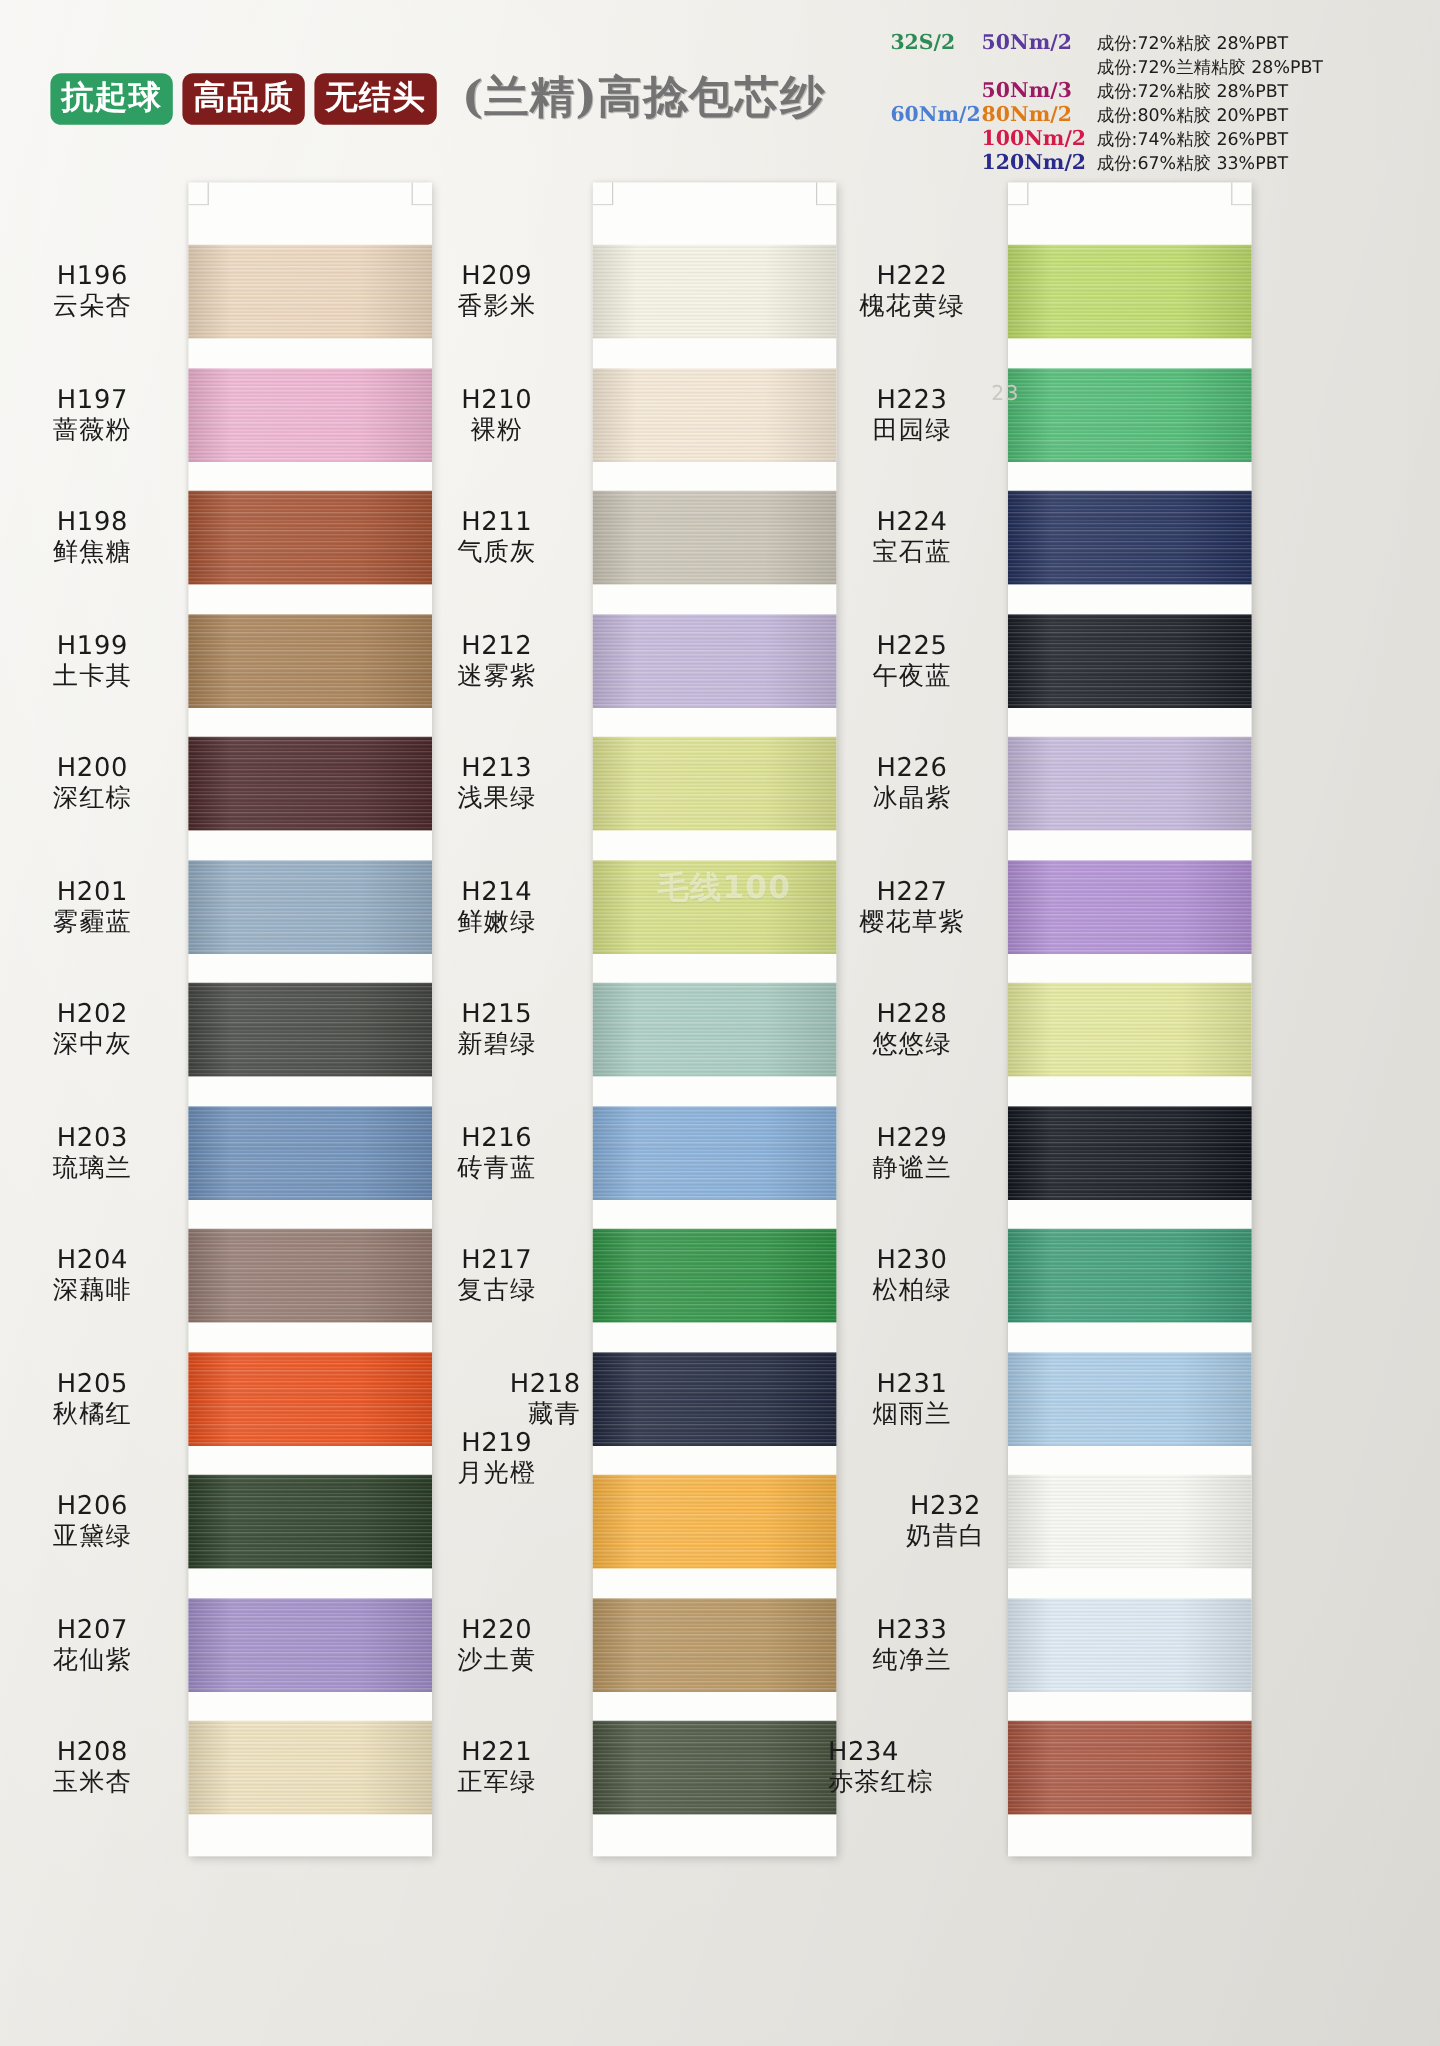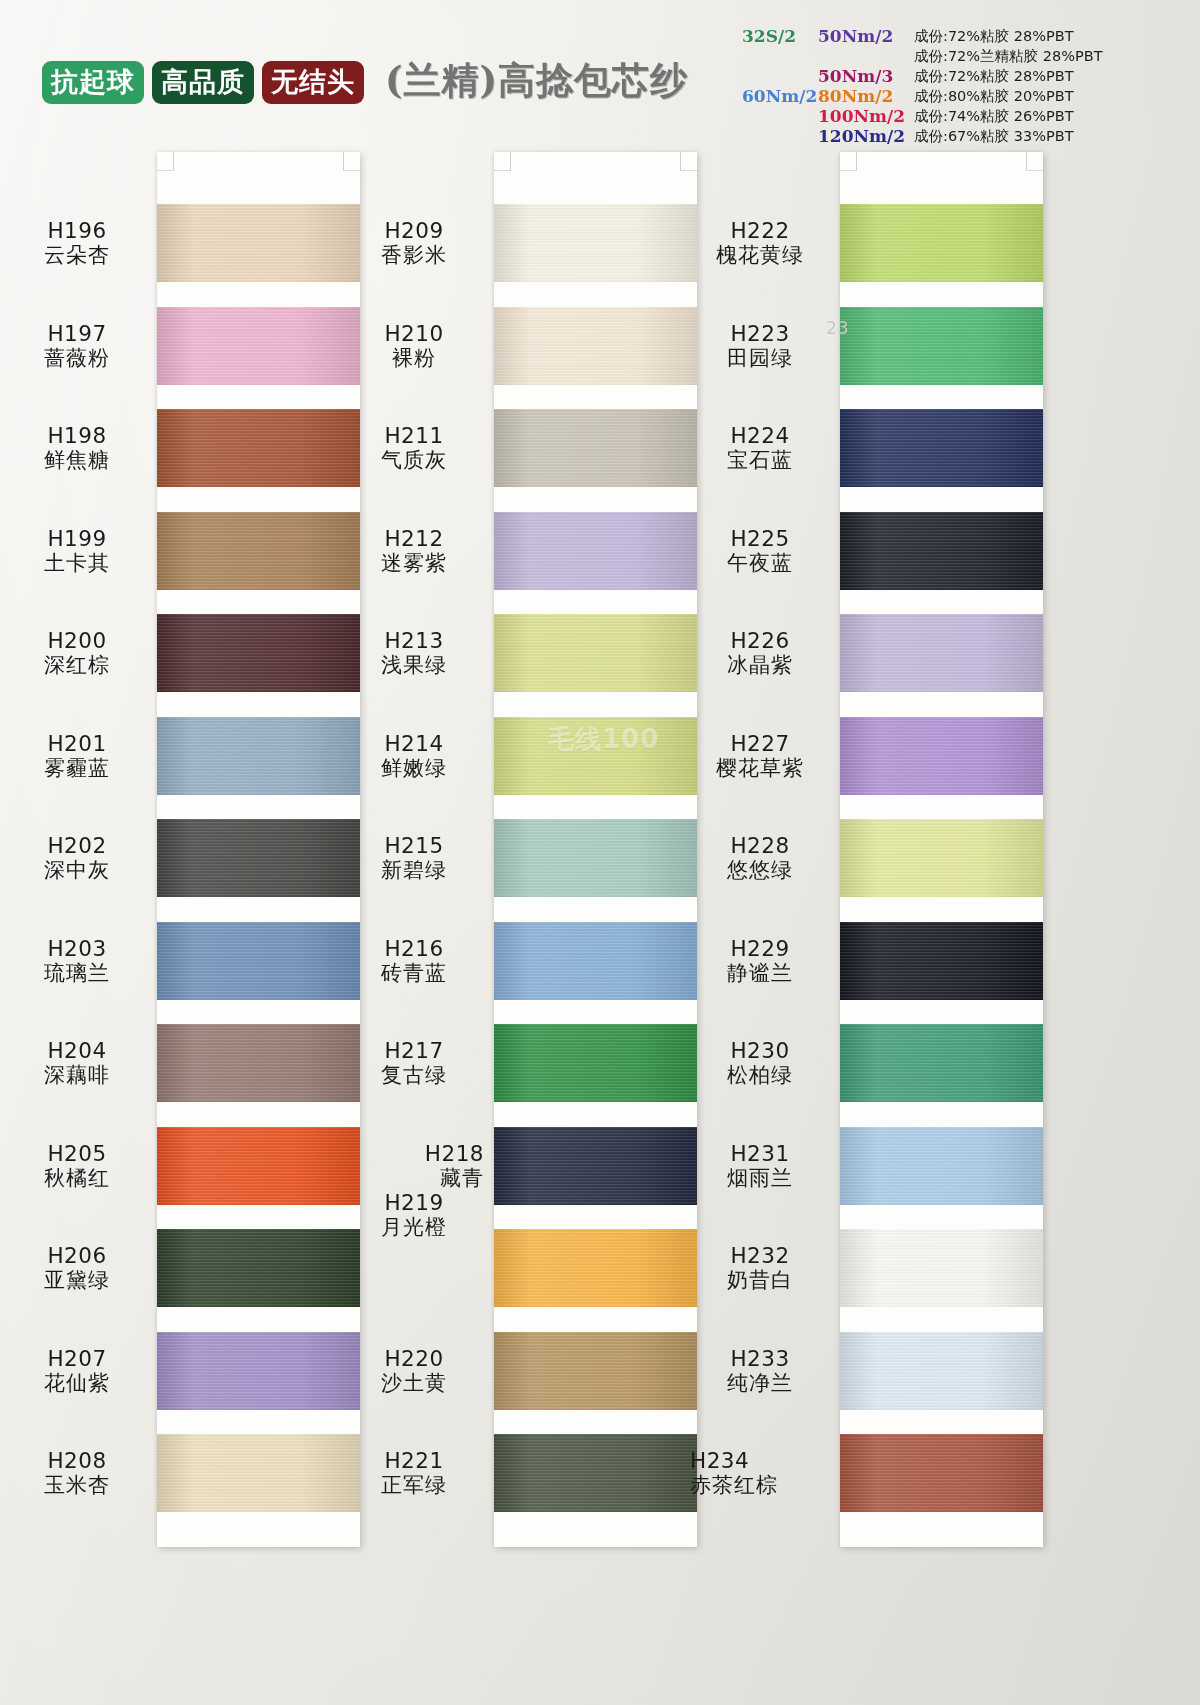--- a/index.html
+++ b/index.html
@@ -89,21 +89,21 @@
   }
 </style>
 </head>
 <body>
 
 <div class="paper-bg"></div>
 
 <div class="header">
   <div class="badges" id="badges">
       <div class="badge" style="background: rgb(46, 158, 98);">抗起球</div>
-      <div class="badge" style="background: #14532d;">高品质</div>
+      <div class="badge" style="background: #7f1d1d;">高品质</div>
       <div class="badge" style="background: #7f1d1d;">无结头</div>
     </div>
   <div class="title">(兰精)高捻包芯纱</div>
   <div class="spec">
     <div class="spec-grid" id="spec-grid">
         <div class="sp-r sp-cell sp-count" style="color: rgb(46, 139, 87);">32S/2</div>
         <div class="sp-r sp-cell sp-nm" style="color: rgb(91, 58, 158);">50Nm/2</div>
         <div class="sp-r sp-comp">成份:72%粘胶 28%PBT</div>
         <div class="sp-r sp-cell sp-count" style="color: rgb(46, 139, 87);"></div>
         <div class="sp-r sp-cell sp-nm" style="color: rgb(91, 58, 158);"></div>
@@ -395,21 +395,21 @@
     <div class="lab-name">静谧兰</div>
   </div>
 <div class="label" style="left: 690px; top: 1038px; width: 140px; text-align: center;">
     <div class="lab-code">H230</div>
     <div class="lab-name">松柏绿</div>
   </div>
 <div class="label" style="left: 690px; top: 1140.5px; width: 140px; text-align: center;">
     <div class="lab-code">H231</div>
     <div class="lab-name">烟雨兰</div>
   </div>
-<div class="label" style="left: 690px; top: 1243px; width: 140px; ">
+<div class="label" style="left: 718px; top: 1243px; width: 140px; ">
     <div class="lab-code">H232</div>
     <div class="lab-name">奶昔白</div>
   </div>
 <div class="label" style="left: 690px; top: 1345.5px; width: 140px; text-align: center;">
     <div class="lab-code">H233</div>
     <div class="lab-name">纯净兰</div>
   </div>
 <div class="label" style="left: 690px; top: 1448px; width: 140px; text-align: left;">
     <div class="lab-code">H234</div>
     <div class="lab-name">赤茶红棕</div>

